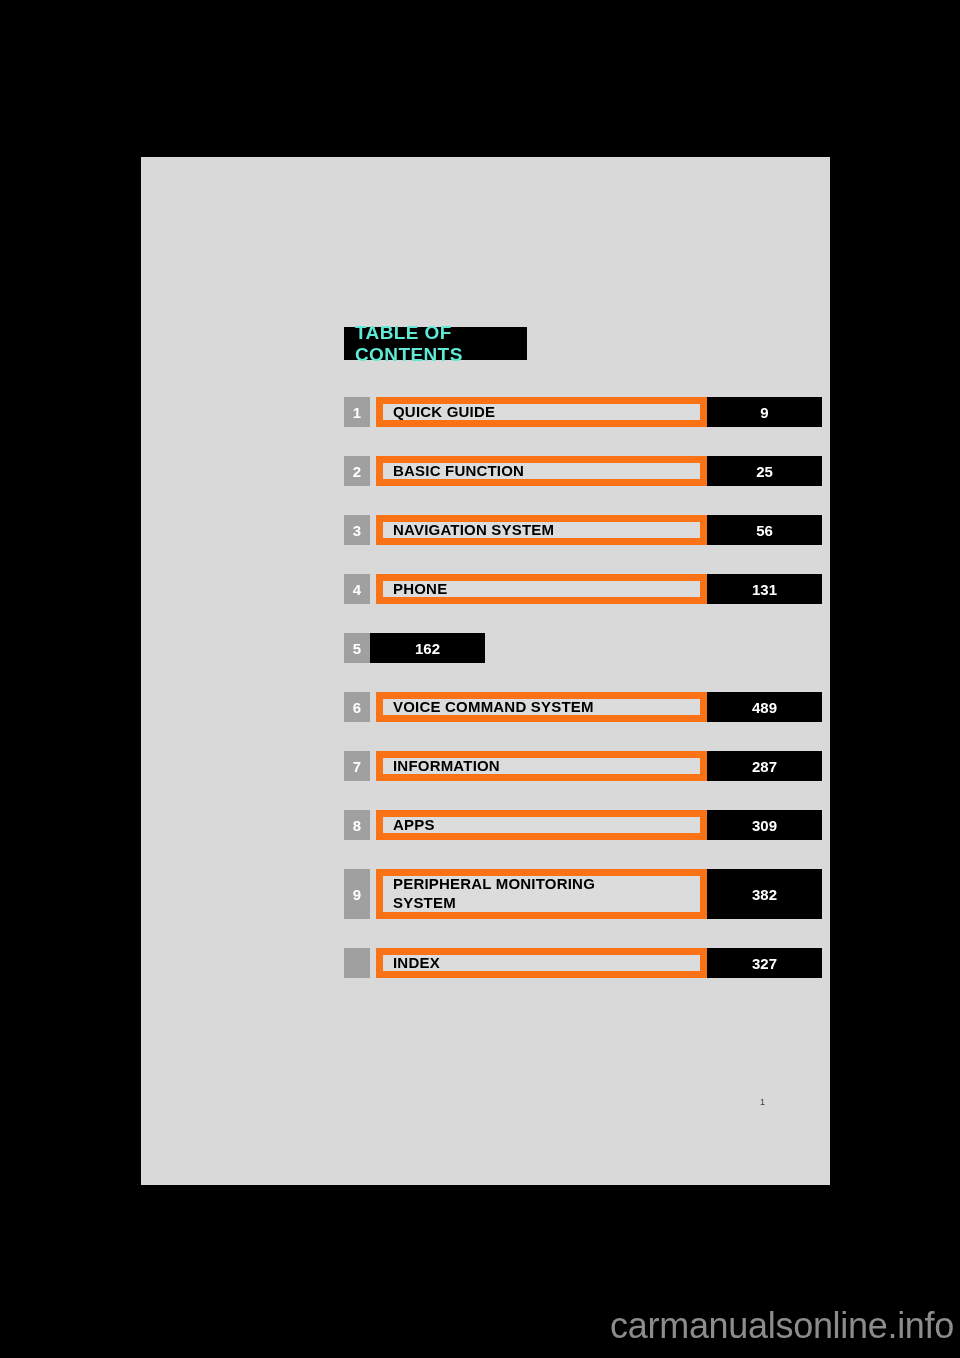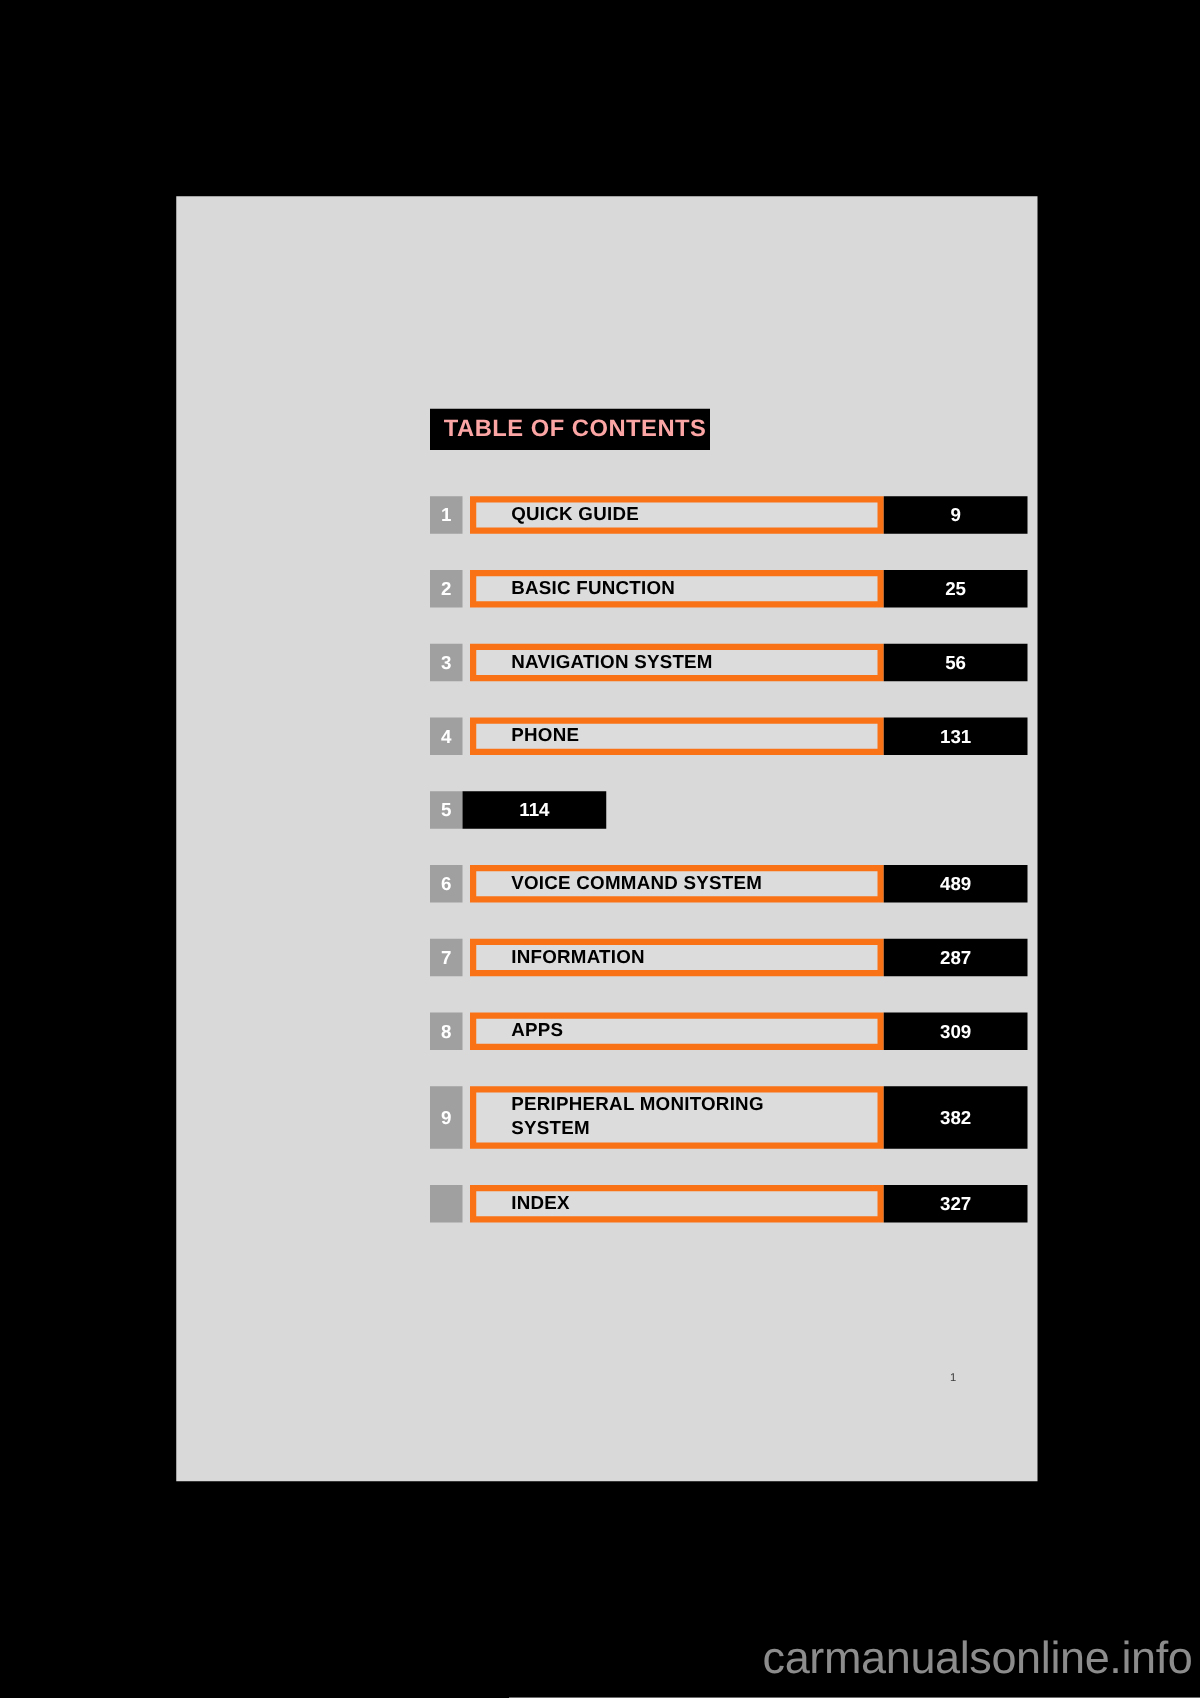--- a/index.html
+++ b/index.html
@@ -24,24 +24,24 @@
     width: 689px;
     height: 1028px;
     background: #d9d9d9;
   }
 
   
   #toc-banner {
     position: absolute;
     left: 203px;              
     top: 170px;               
-    width: 224px;
+    width: 183px;
     height: 33px;
     background: #000000;
-    color: #fca5a5;
+    color: #5eead4;
     font-size: 19px;
     font-weight: bold;
     letter-spacing: 0.4px;
     display: flex;
     align-items: center;
     padding-left: 11px;
     box-sizing: border-box;
   }
 
   
@@ -78,25 +78,25 @@
     align-items: center;
     justify-content: center;
     line-height: 1;
   }
 
   
   .toc-title {
     flex: 1 1 auto;
     margin-left: 6px;
     background: #dcdcdc;
-    border: 5px solid #f97316;
-    box-sizing: border-box;
-    display: flex;
-    align-items: center;
-    padding-left: 28px;
+    border: 7px solid #f97316;
+    box-sizing: border-box;
+    display: flex;
+    align-items: center;
+    padding-left: 10px;
     color: #000000;
     font-size: 15px;
     font-weight: bold;
     letter-spacing: 0.2px;
     line-height: 1.25;
     white-space: pre-line;
   }
 
   
   .toc-page {
@@ -168,21 +168,21 @@
         <div class="toc-title">NAVIGATION SYSTEM</div>
         <div class="toc-page">56</div>
       </div>
       <div class="toc-row">
         <div class="toc-num">4</div>
         <div class="toc-title">PHONE</div>
         <div class="toc-page">131</div>
       </div>
       <div class="toc-row">
         <div class="toc-num">5</div>
-        <div class="toc-page">114</div>
+        <div class="toc-page">162</div>
       </div>
       <div class="toc-row">
         <div class="toc-num">6</div>
         <div class="toc-title">VOICE COMMAND SYSTEM</div>
         <div class="toc-page">489</div>
       </div>
       <div class="toc-row">
         <div class="toc-num">7</div>
         <div class="toc-title">INFORMATION</div>
         <div class="toc-page">287</div>

